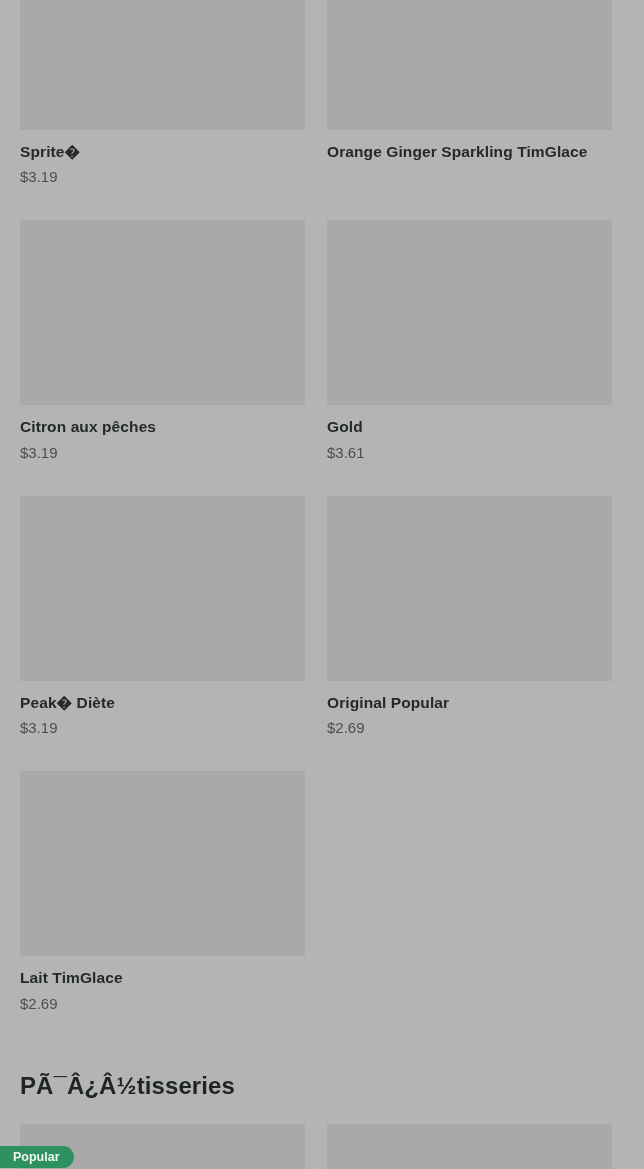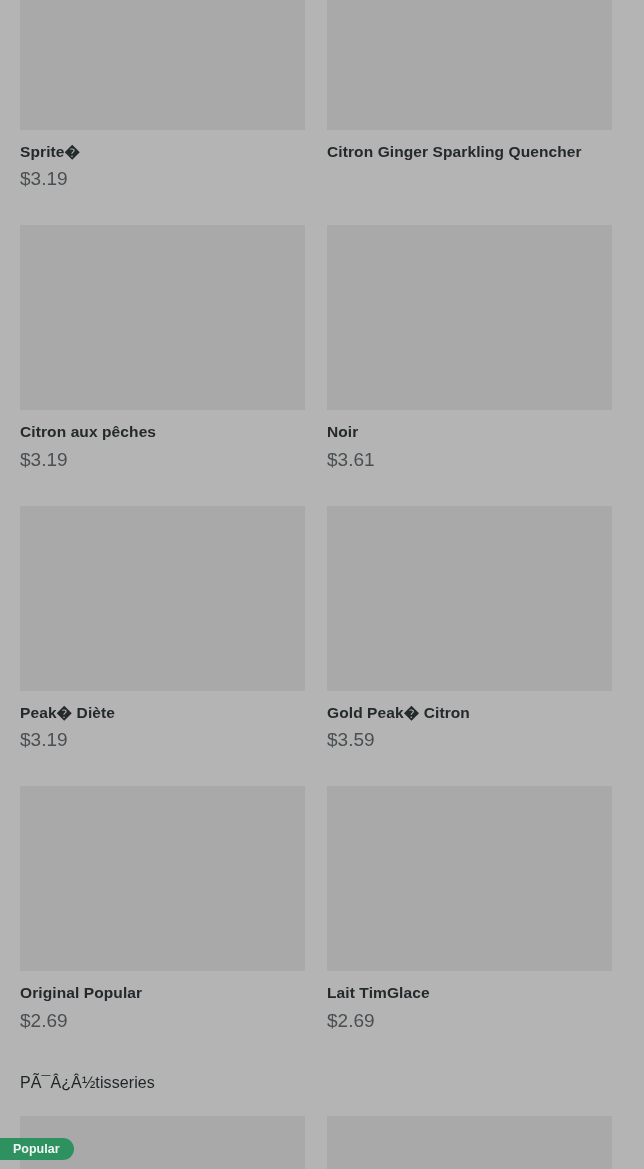--- a/index.html
+++ b/index.html
@@ -53,21 +53,21 @@
     margin-top: 12px;
     font-size: 15.5px;
     font-weight: 600;
     line-height: 1.25;
     color: #24292b;
     letter-spacing: 0.1px;
   }
 
   .card-price {
     margin-top: 7px;
-    font-size: 19px;
+    font-size: 15px;
     font-weight: 400;
     color: #4a4f52;
   }
 
   .card-spacer { height: 35px; }
 
   .badge {
     position: absolute;
     top: 22px;
     left: -23px;
@@ -76,75 +76,69 @@
     color: #f2f6f3;
     font-size: 12.5px;
     font-weight: 600;
     line-height: 1;
     border-top-right-radius: 999px;
     border-bottom-right-radius: 999px;
   }
 
   
   .section-heading {
-    margin-top: 42px;
+    margin-top: 60px;
     margin-bottom: 24px;
-    font-size: 16px;
-    font-weight: 400;
+    font-size: 24px;
+    font-weight: 700;
     color: #1f2426;
     letter-spacing: 0.1px;
   }
 </style>
 </head>
 <body>
 
 <div class="page">
 
   <div class="grid">
 
     <div class="card row-clipped">
       <div class="card-media"></div>
       <div class="card-title">Sprite�</div>
       <div class="card-price">$3.19</div>
       <div class="card-spacer"></div>
     </div>
 
     <div class="card row-clipped">
       <div class="card-media"></div>
-      <div class="card-title">Citron Ginger Sparkling Quencher</div>
+      <div class="card-title">Orange Ginger Sparkling TimGlace</div>
       <div class="card-spacer"></div>
     </div>
 
     <div class="card">
       <div class="card-media"></div>
       <div class="card-title">Citron aux pêches</div>
       <div class="card-price">$3.19</div>
       <div class="card-spacer"></div>
     </div>
 
     <div class="card">
       <div class="card-media"></div>
-      <div class="card-title">Noir</div>
+      <div class="card-title">Gold</div>
       <div class="card-price">$3.61</div>
       <div class="card-spacer"></div>
     </div>
 
     <div class="card">
       <div class="card-media"></div>
       <div class="card-title">Peak� Diète</div>
       <div class="card-price">$3.19</div>
       <div class="card-spacer"></div>
     </div>
 
-    <div class="card">
-      <div class="card-media"></div>
-      <div class="card-title">Gold Peak� Citron</div>
-      <div class="card-price">$3.59</div>
-      <div class="card-spacer"></div>
-    </div>
 
     <div class="card">
       <div class="card-media"></div>
       <div class="card-title">Original Popular</div>
       <div class="card-price">$2.69</div>
     </div>
 
     <div class="card">
       <div class="card-media"></div>
       <div class="card-title">Lait TimGlace</div>

